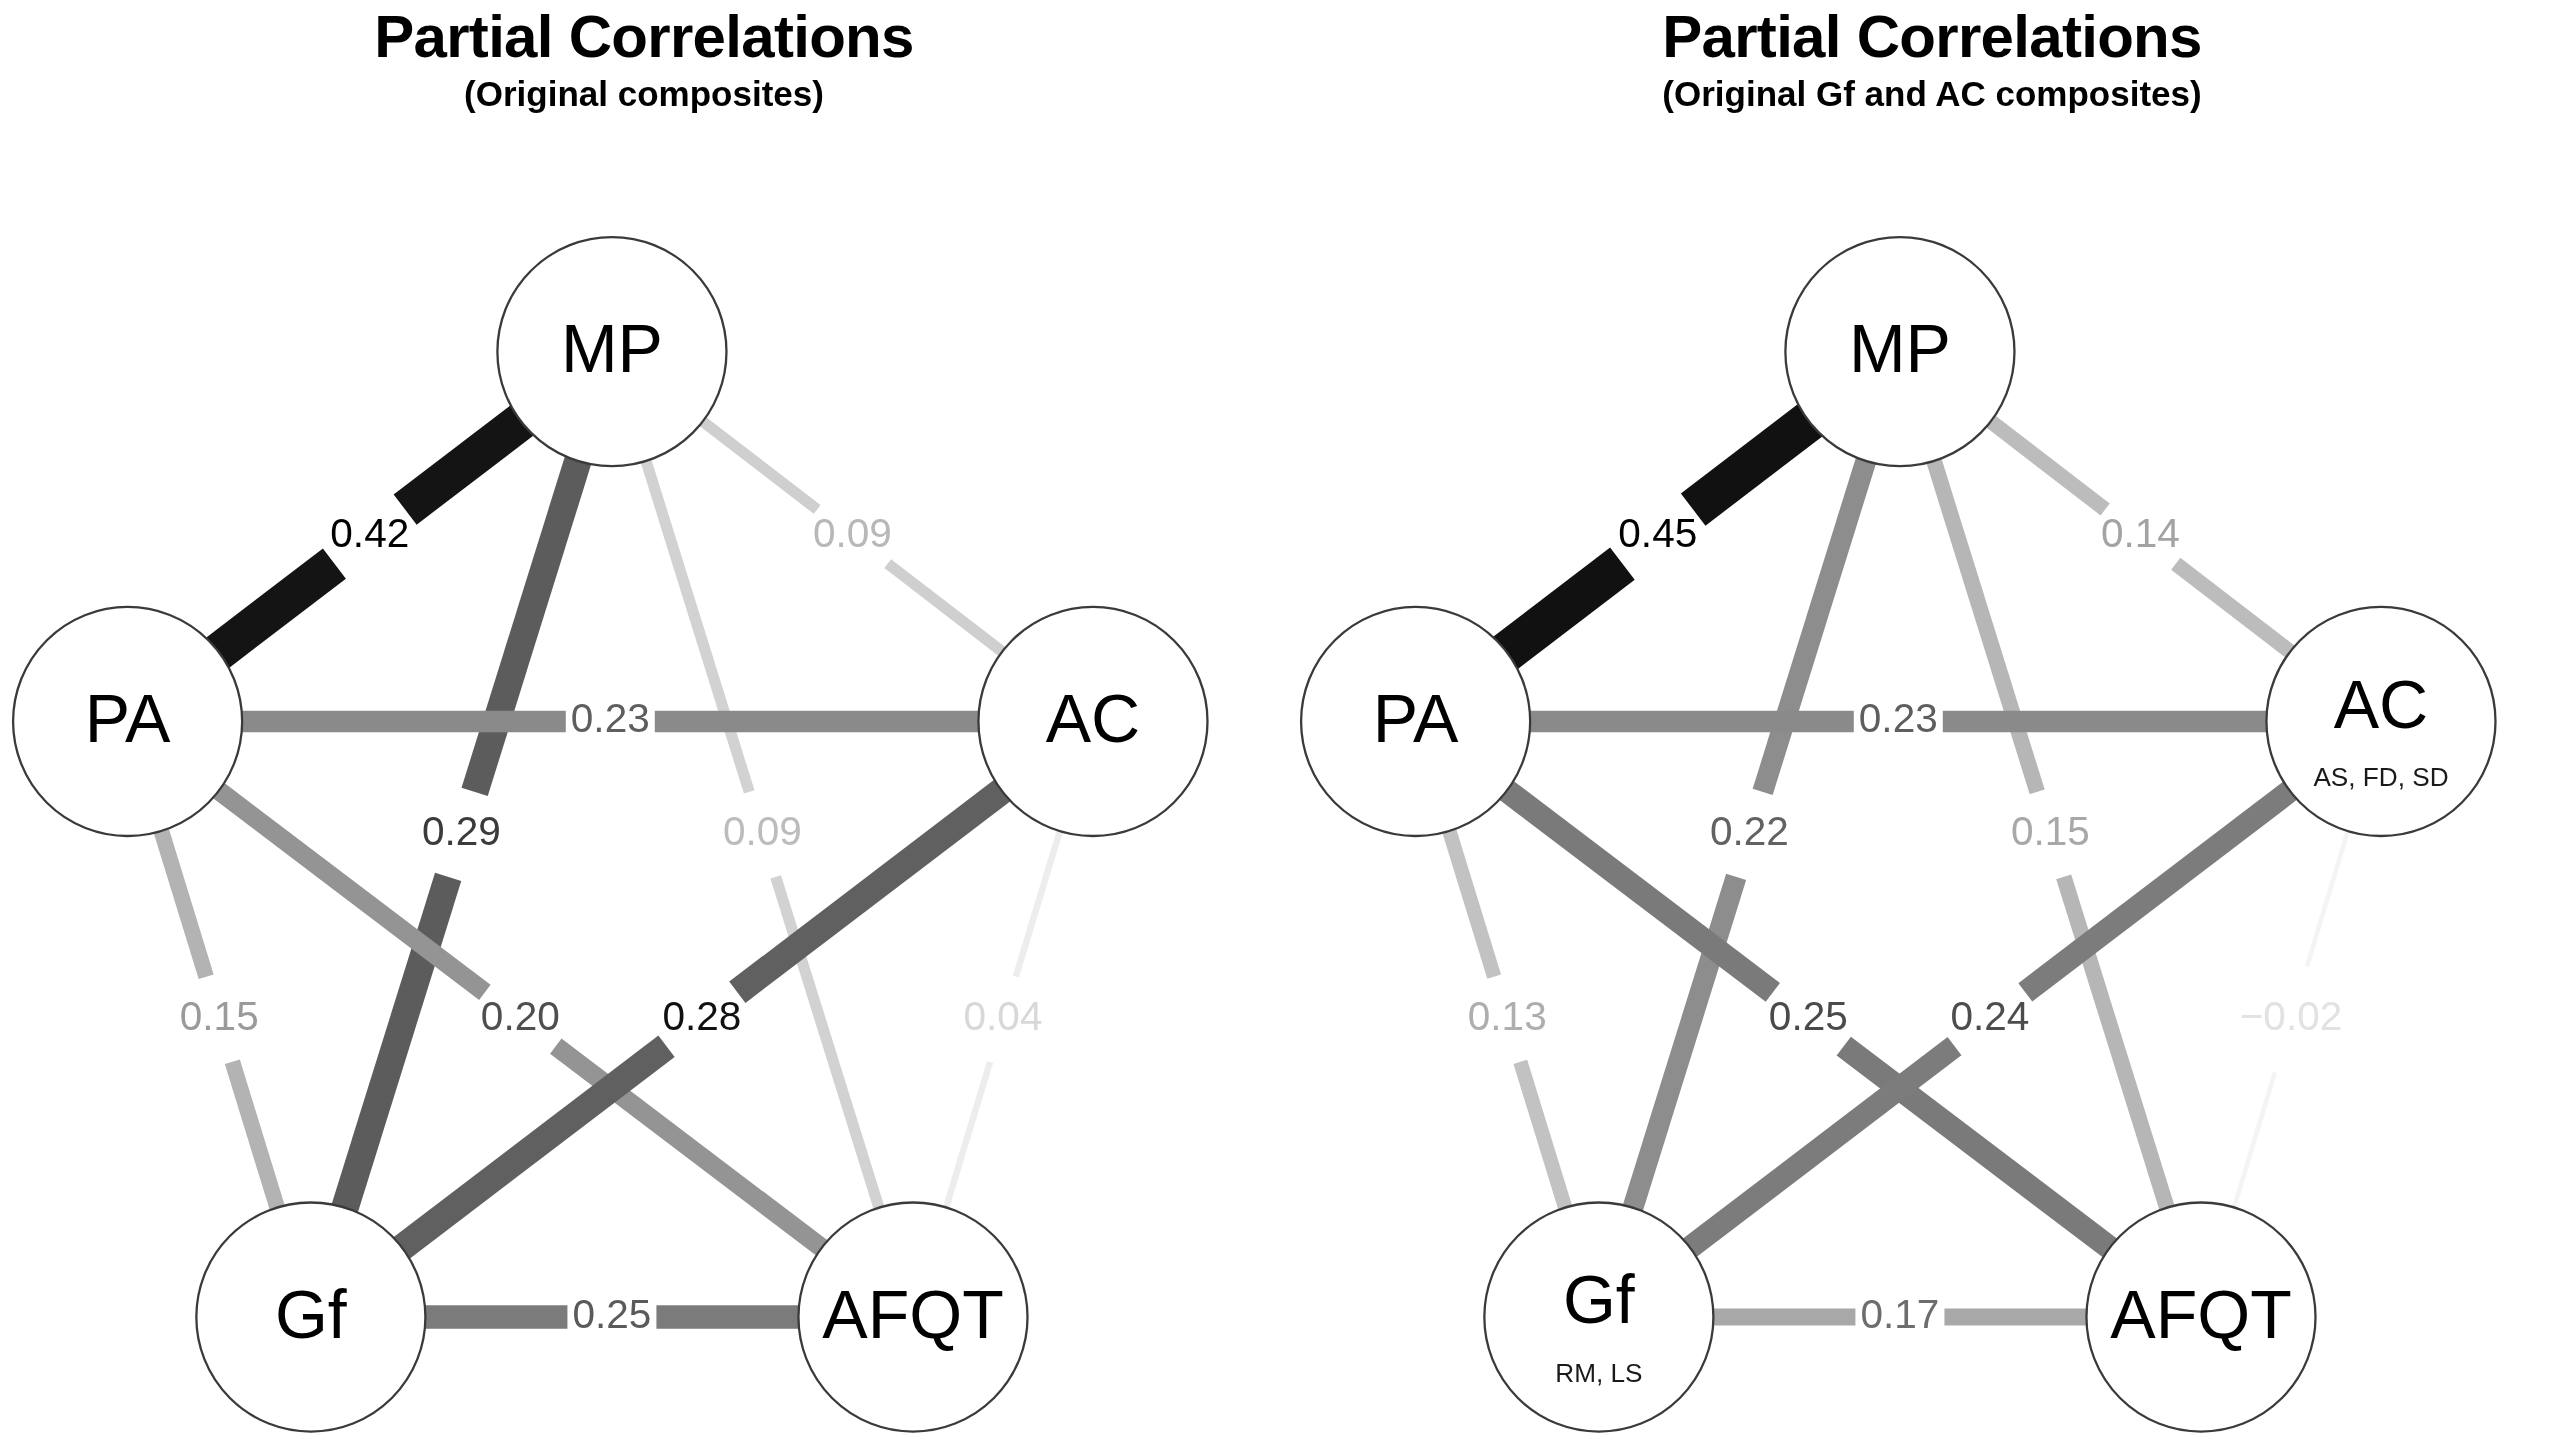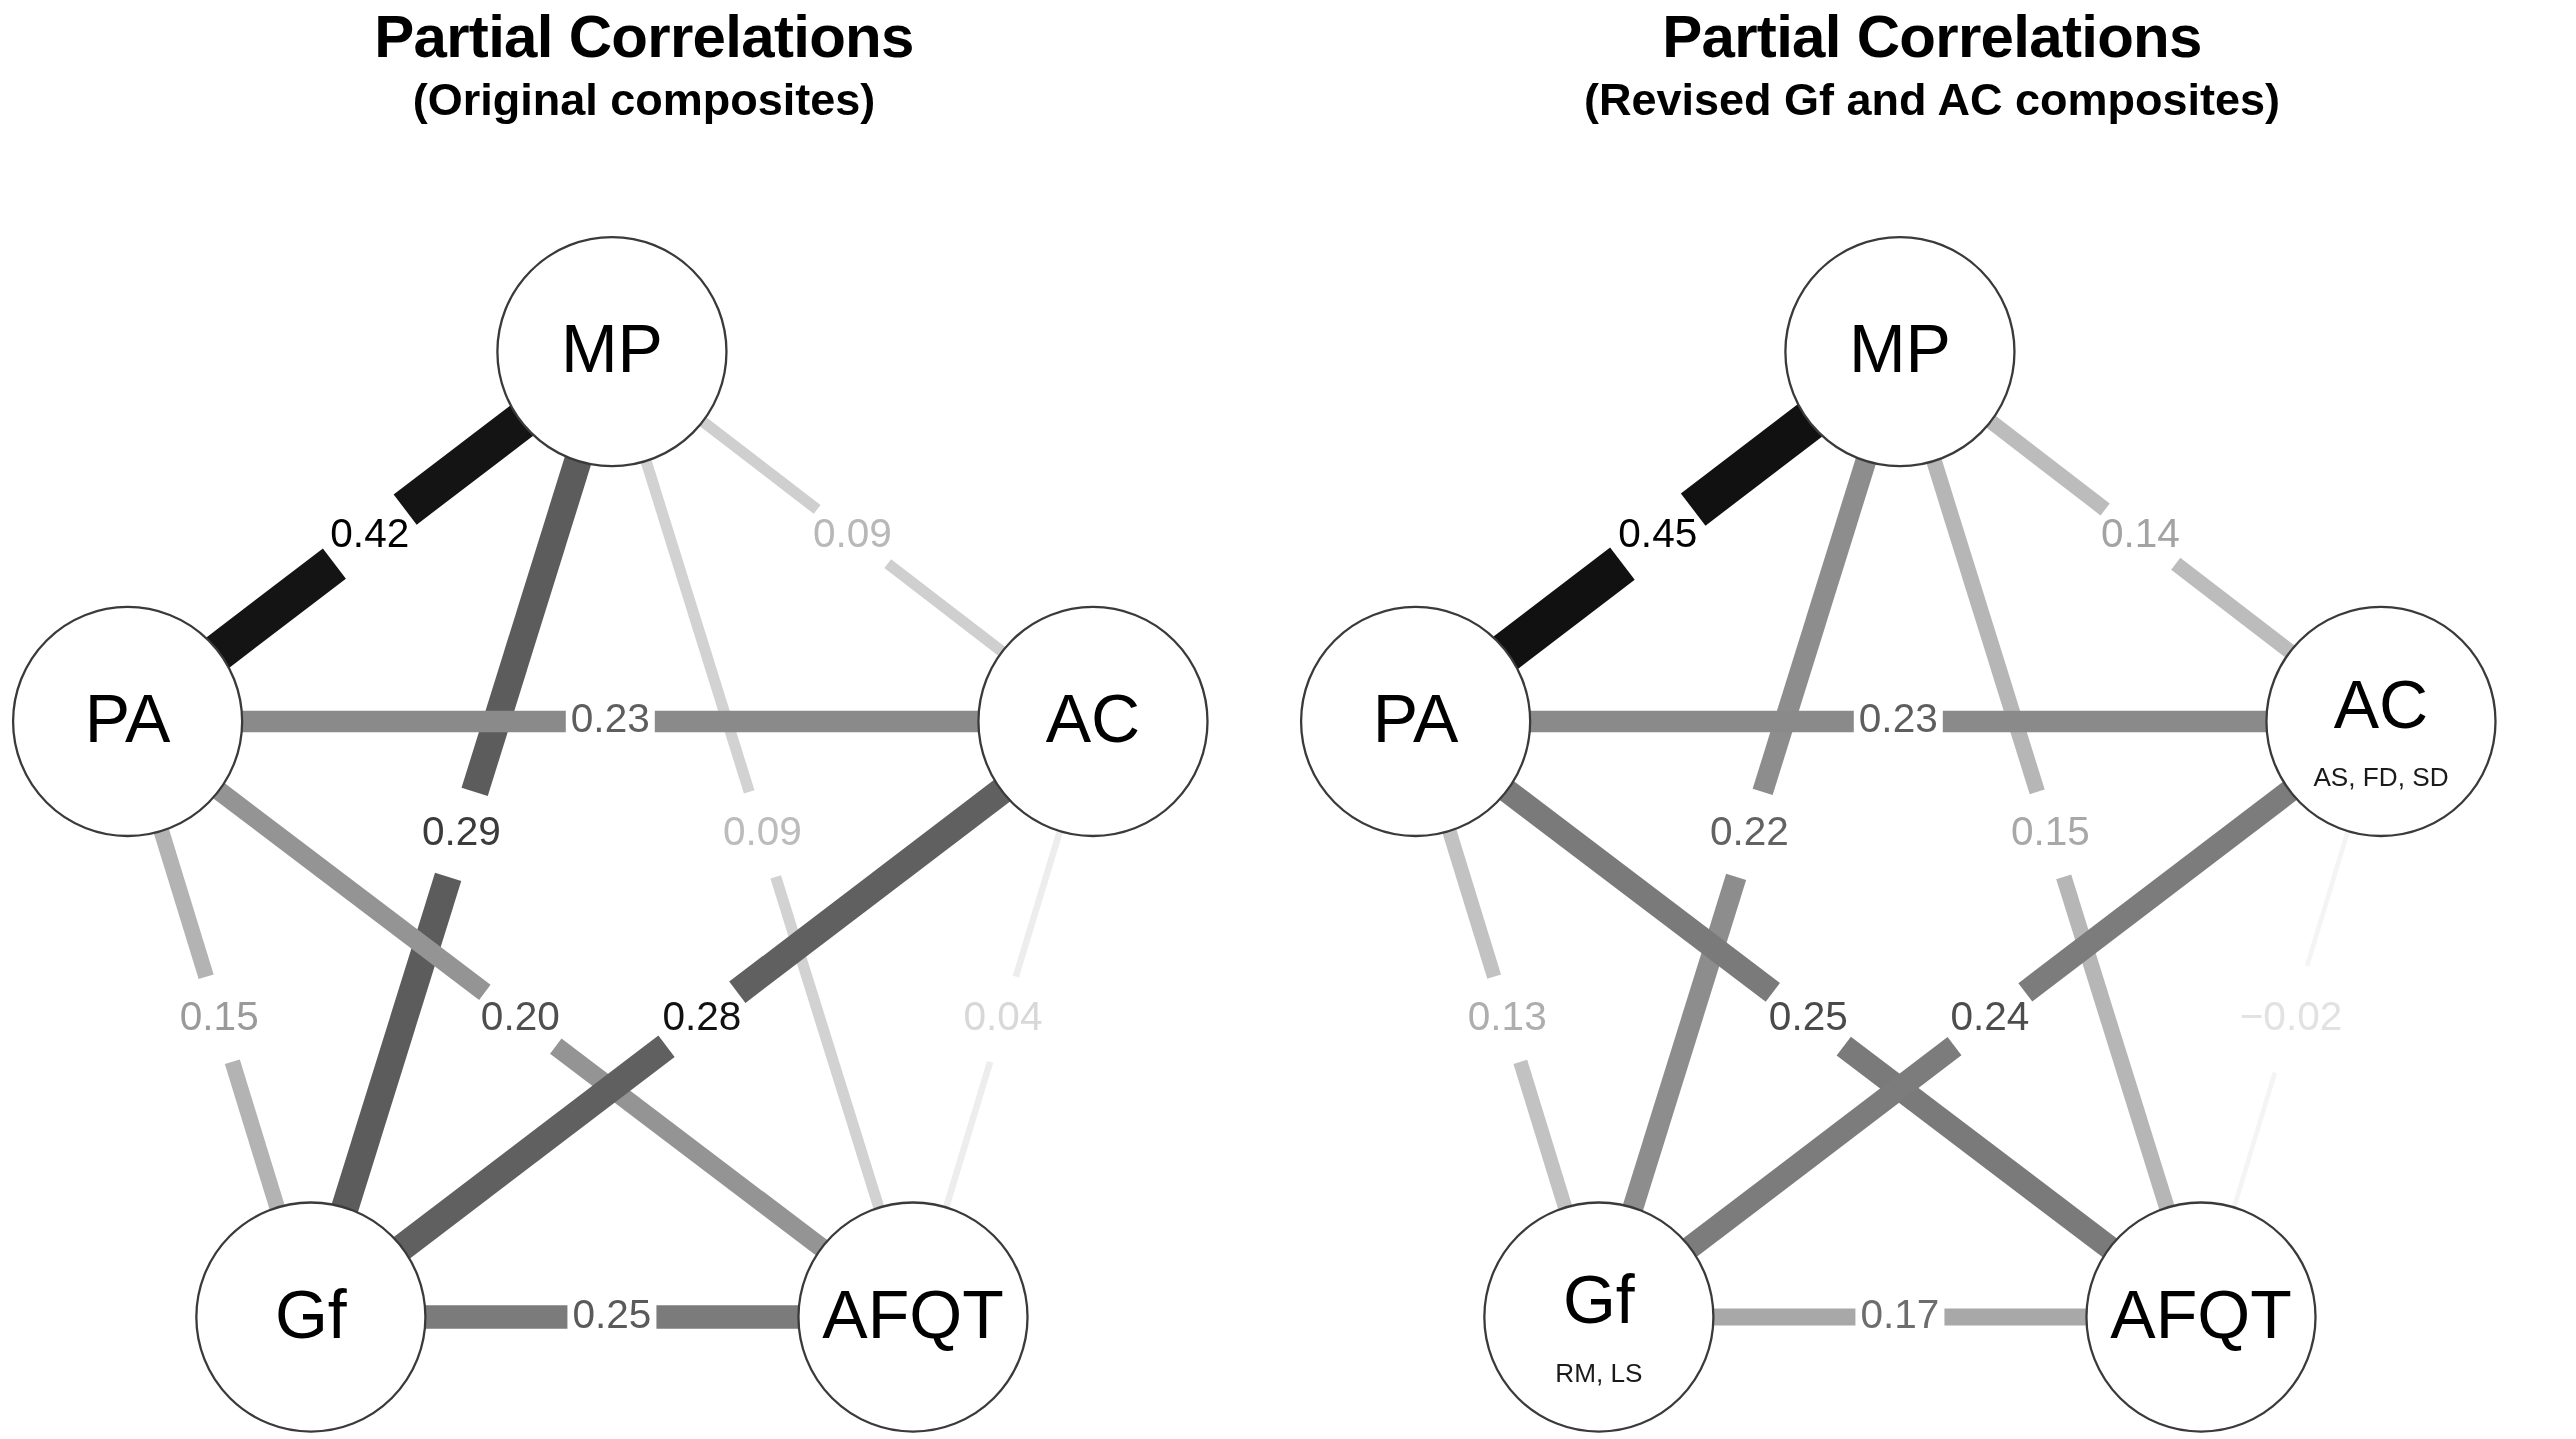--- a/index.html
+++ b/index.html
@@ -1,21 +1,21 @@
 <!DOCTYPE html>
 <html style="font-size:10.5px"><head>
 <meta charset="utf-8">
 <style>
   html,body{margin:0;padding:0;background:#ffffff;}
   body{width:2576px;height:1440px;overflow:hidden;font-family:"Liberation Sans",sans-serif;}
   .panels{display:flex;width:2576px;height:1440px;}
   .panel{position:relative;width:1288px;height:1440px;}
   .title-block{position:absolute;left:0;top:0;width:1288px;text-align:center;}
   .title-main{font-size:60px;font-weight:bold;color:#000000;letter-spacing:-0.7px;line-height:1.05;padding-top:5.2px;}
-  .title-sub{font-size:45px;font-weight:bold;color:#000000;line-height:1.1;padding-top:6.5px;}
+  .title-sub{font-size:35px;font-weight:bold;color:#000000;line-height:1.1;padding-top:6.5px;}
   .net{position:absolute;left:0;top:8px;width:1288px;height:1440px;}
   svg{display:block;}
   .node-circle{fill:#ffffff;stroke:#3a3a3a;stroke-width:3.5;}
   .node-label{font-family:"Liberation Sans",sans-serif;font-size:104px;fill:#000000;text-anchor:middle;dominant-baseline:middle;}
   .node-sub{font-family:"Liberation Sans",sans-serif;font-size:40px;fill:#1a1a1a;text-anchor:middle;dominant-baseline:middle;}
   .edge-label{font-family:"Liberation Sans",sans-serif;font-size:62px;text-anchor:middle;dominant-baseline:middle;}
 </style>
 </head>
 <body>
 
@@ -104,21 +104,21 @@
             <text x="935" y="2000" fill="#5a5a5a" class="edge-label">0.25</text>
             <text x="1532.5" y="1545" fill="#d8d8d8" class="edge-label">0.04</text>
           </g>
         </svg>
       </div>
   </div>
 
   <div class="panel">
     <div class="title-block">
       <div class="title-main">Partial Correlations</div>
-      <div class="title-sub">(Revised Gf and AC composites)</div>
+      <div class="title-sub">(Original Gf and AC composites)</div>
     </div>
     <div class="net" id="net-right">
         <svg width="1288" height="1440" viewBox="0 0 1968 2200">
           <g>
             <g>
               <line x1="799.086650353335" y1="628.7716791221159" x2="619.0474138945802" y2="766.23406912103" stroke="#111111" stroke-width="62" stroke-linecap="butt"></line>
               <line x1="510.95258610541975" y1="848.76593087897" x2="330.91334964666504" y2="986.2283208778841" stroke="#111111" stroke-width="62" stroke-linecap="butt"></line>
             </g>
             <g>
               <line x1="884.0895113969166" y1="688.2455884555393" x2="725.245106579004" y2="1197.5836256434113" stroke="#8d8d8d" stroke-width="32" stroke-linecap="butt"></line>

